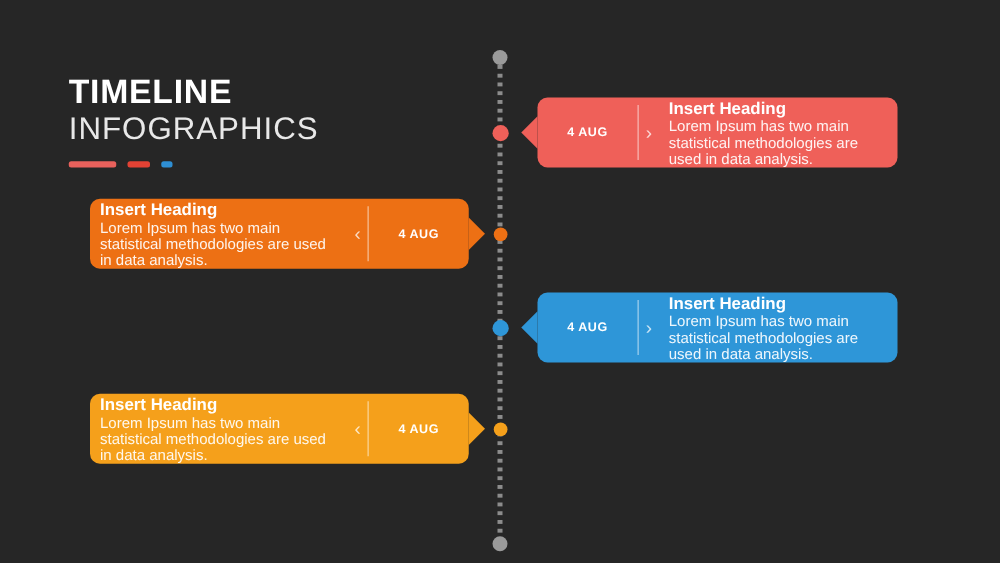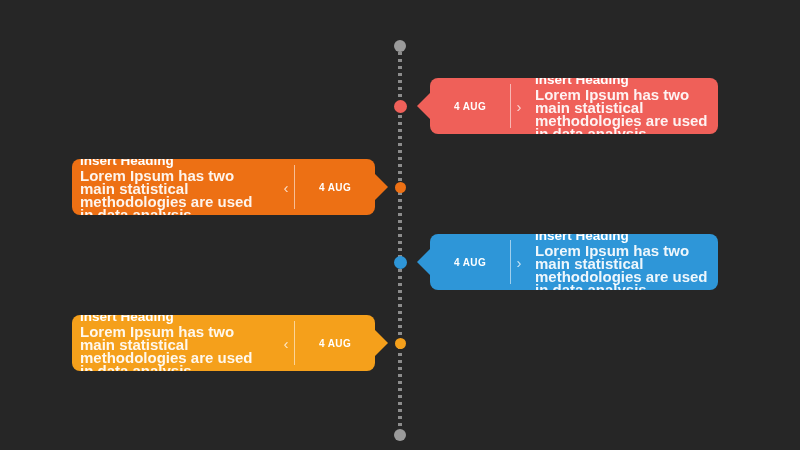--- a/index.html
+++ b/index.html
@@ -155,39 +155,48 @@
     overflow: hidden;
   }
   .card-heading {
     font-size: 13.5px;
     font-weight: bold;
     color: #ffffff;
     line-height: 16px;
     white-space: nowrap;
   }
   .card-body {
-    font-size: 15px;
-    font-weight: bold;
+    font-size: 12px;
+    font-weight: normal;
     color: rgba(255,255,255,0.92);
     line-height: 13px;
     max-width: 215px;
   }
 
   
   #card-1 { left: 430px; top: 78px;  width: 288px; }
   #card-3 { left: 430px; top: 234px; width: 288px; }
   
   #card-2 { left: 72px; top: 159px; width: 303px; }
   #card-4 { left: 72px; top: 315px; width: 303px; }
 </style>
 </head>
 <body style="background: rgb(38, 38, 38);">
 
 <div id="stage" style="background: rgb(38, 38, 38);">
 
+  <div id="title-block">
+    <div id="title-line1">TIMELINE</div>
+    <div id="title-line2">INFOGRAPHICS</div>
+    <div id="title-dashes">
+      <span class="dash dash-long" style="background: rgb(232, 97, 92);"></span>
+      <span class="dash dash-mid" style="background: rgb(227, 66, 52);"></span>
+      <span class="dash dash-small" style="background: rgb(46, 143, 212);"></span>
+    </div>
+  </div>
 
   <div id="spine"></div>
   <div id="spine-cap-top" class="spine-cap" style="background: rgb(154, 154, 154);"></div>
   <div id="spine-cap-bottom" class="spine-cap" style="background: rgb(154, 154, 154);"></div>
 
   <div class="node-dot" id="dot-1" style="background: rgb(239, 96, 89); width: 13px; height: 13px; left: 393.5px; top: 100px;"></div>
   <div class="node-dot" id="dot-2" style="background: rgb(237, 112, 20); width: 11px; height: 11px; left: 394.5px; top: 182px;"></div>
   <div class="node-dot" id="dot-3" style="background: rgb(46, 150, 216); width: 13px; height: 13px; left: 393.5px; top: 256px;"></div>
   <div class="node-dot" id="dot-4" style="background: rgb(245, 160, 27); width: 11px; height: 11px; left: 394.5px; top: 338px;"></div>
 

